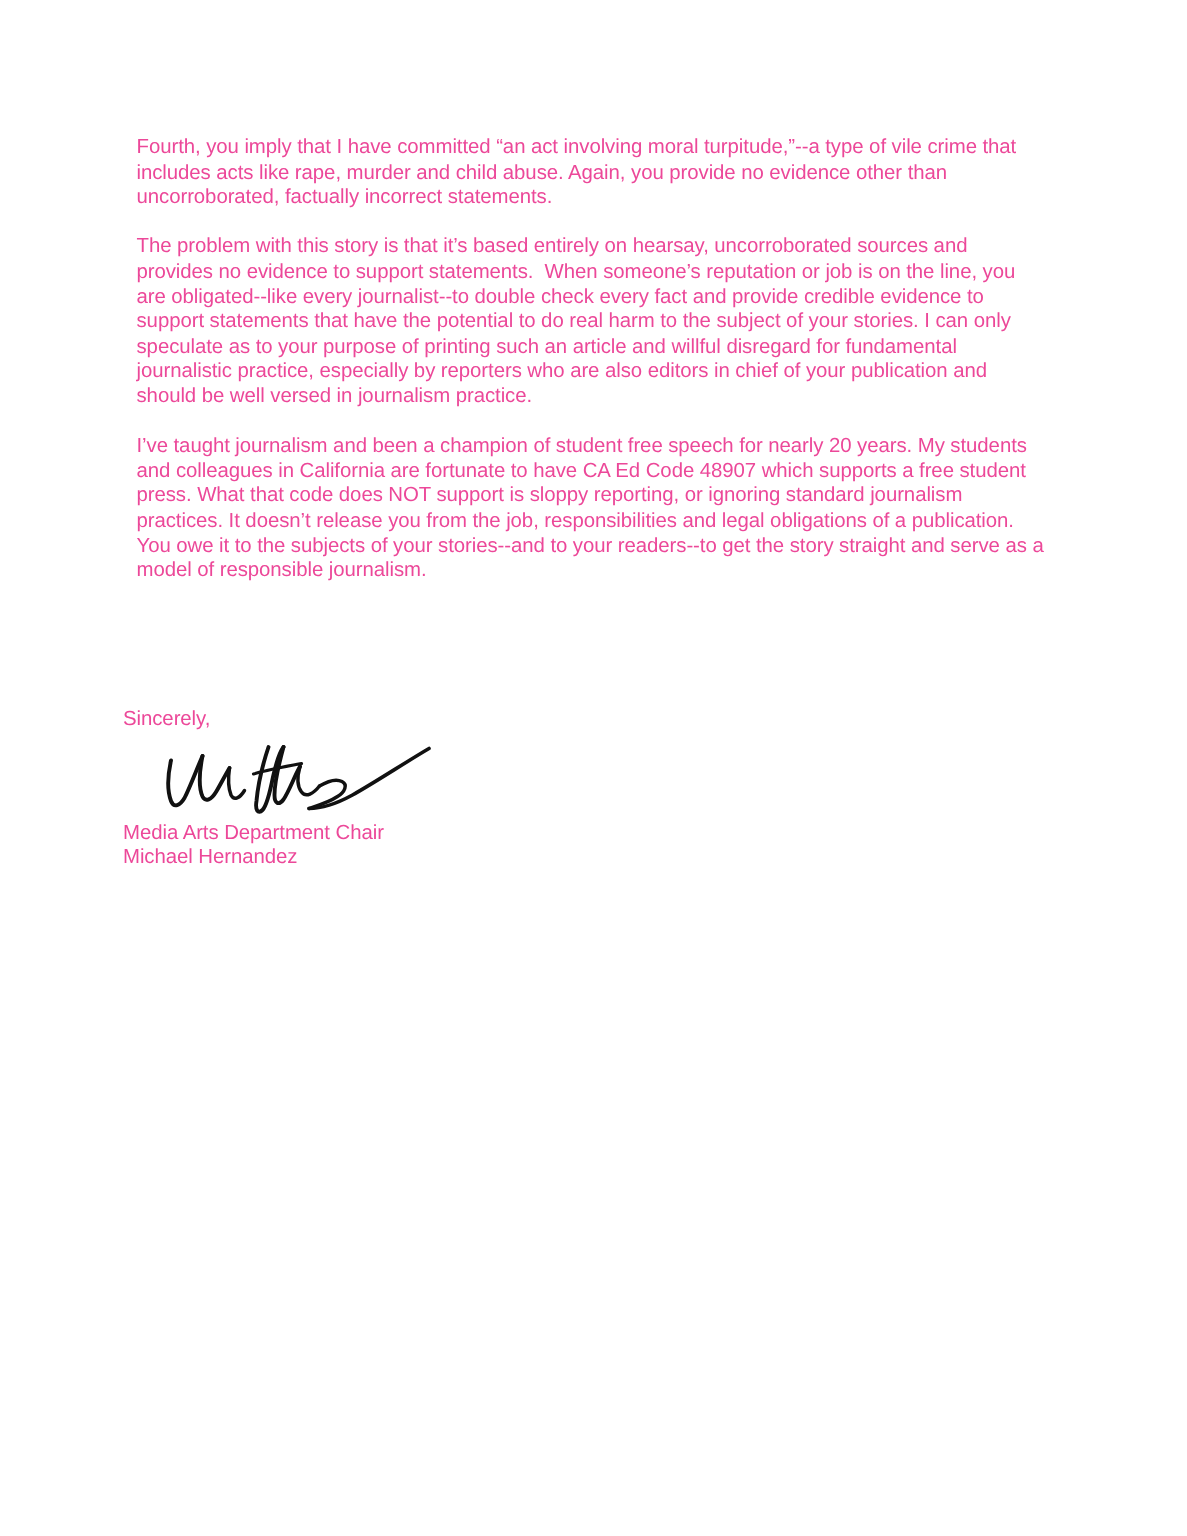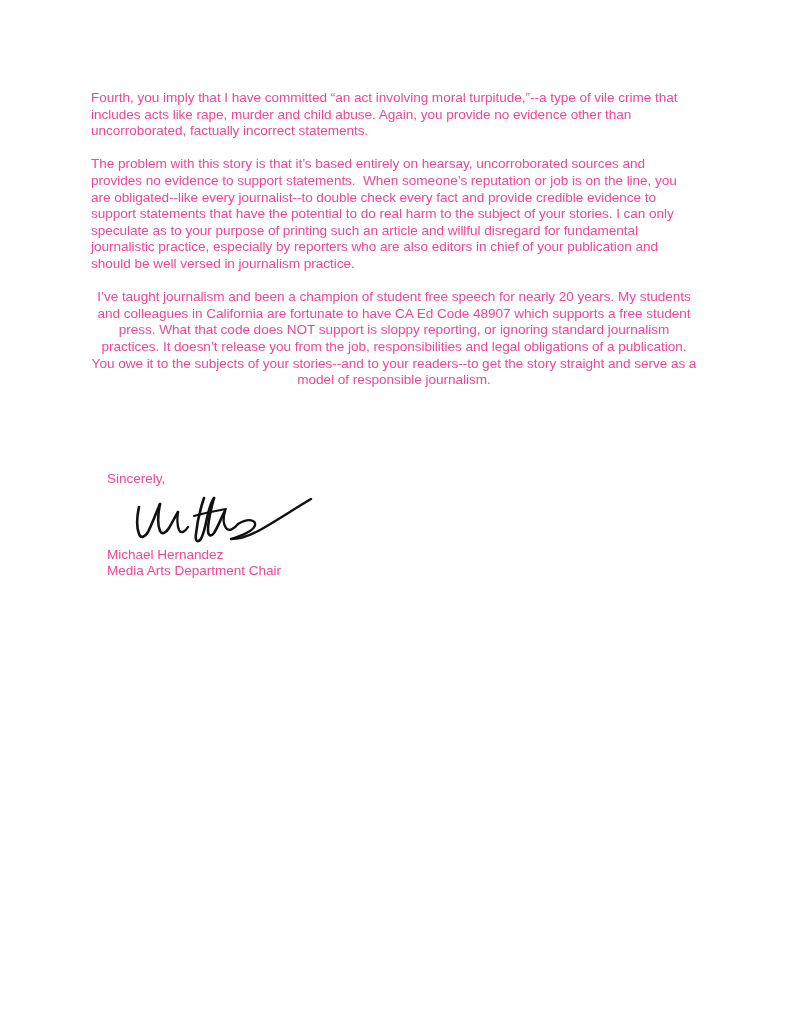--- a/index.html
+++ b/index.html
@@ -28,25 +28,24 @@
     font-size: 13.6px;
     line-height: 16.6px;
     letter-spacing: -0.05px;
     text-align: left;
     margin: 0 0 16.6px 0;
     white-space: pre-wrap;
     word-spacing: 0px;
   }
   .para:last-child {
     margin-bottom: 0;
-    text-align: center;
   }
   .closing-block {
     position: absolute;
-    left: 107px;
+    left: 82px;
     top: 471px;
     width: 420px;
   }
   .closing-line {
     font-size: 13.6px;
     line-height: 16.6px;
     letter-spacing: -0.05px;
     margin: 0;
   }
   .signature-wrap {
@@ -94,18 +93,18 @@
           <path d="M83 8 C80 19, 77 31, 77 40 C77 46, 80 47, 83 43 C87 37, 90 28, 94 21" stroke-width="2.6"></path>
           <path d="M94 21 C92 28, 92 34, 95 38 C98 42, 103 39, 107 34" stroke-width="2.3"></path>
           <path d="M63 26 C73 23, 84 21, 95 19" stroke-width="2.1"></path>
           <path d="M107 34 C112 31, 118 29, 122 31 C126 33, 124 38, 119 41 C113 45, 106 47, 100 49" stroke-width="2.3"></path>
           <path d="M100 49 C108 49, 118 46, 129 40 C145 31, 163 19, 180 9" stroke-width="2.4"></path>
         </g>
       </svg>
     </div>
 
     <div class="signoff">
+      <p class="closing-line">Media Arts Department Chair</p>
       <p class="closing-line">Michael Hernandez</p>
-      <p class="closing-line">Media Arts Department Chair</p>
     </div>
   </div>
 
 </div>
 
 </body></html>

